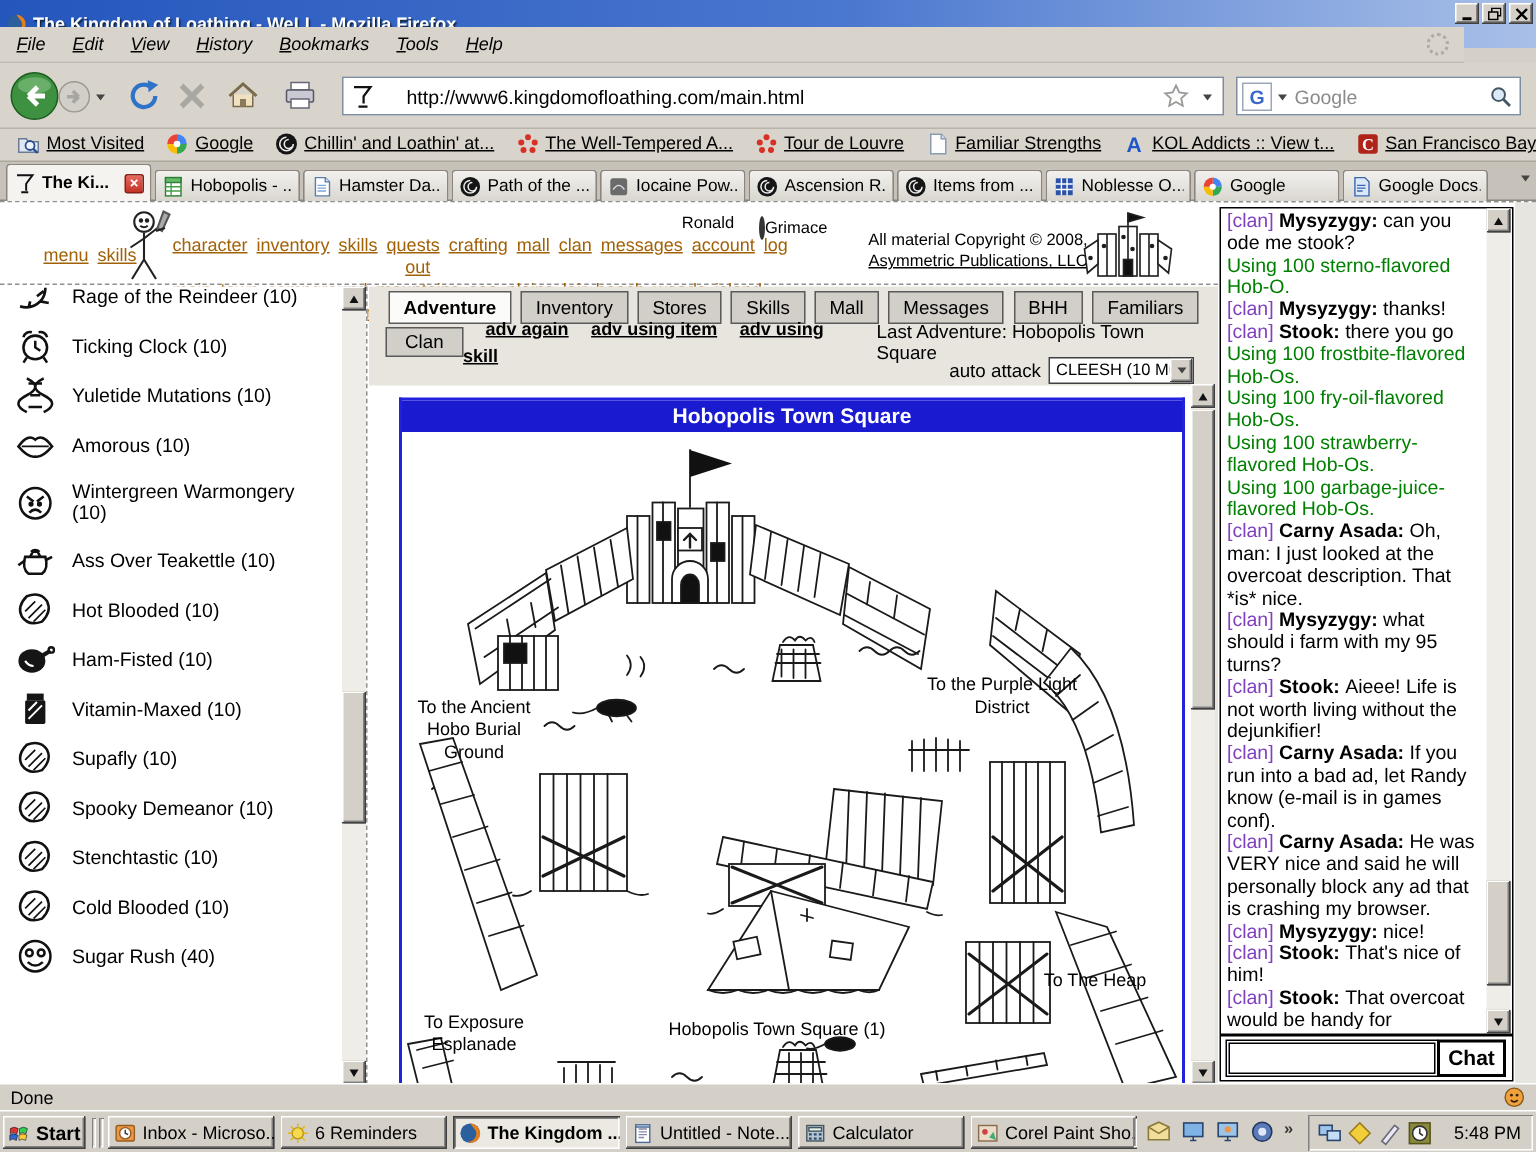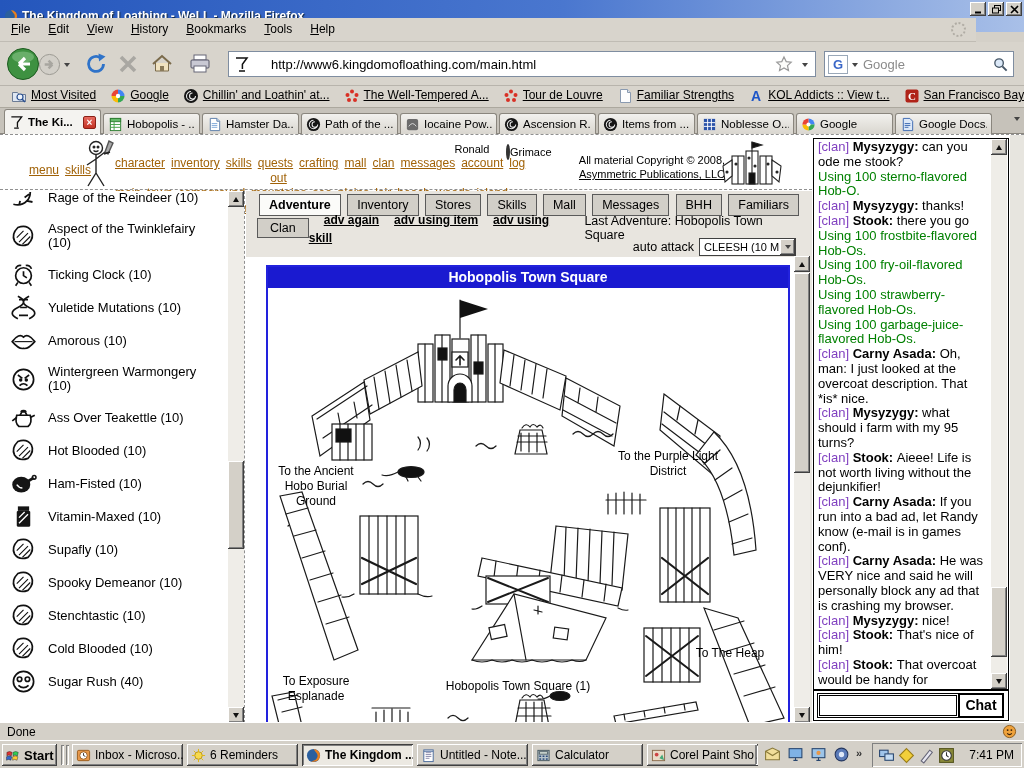--- a/index.html
+++ b/index.html
@@ -12,21 +12,21 @@
   
   #titlebar { position:absolute; left:0; top:0; width:1024px; height:32px;
     background:linear-gradient(90deg,#2456bc 0%,#4a77cf 55%,#a9c0e8 100%); display:flex; align-items:center; }
   #titlebar .appico { width:14px; height:14px; margin:0 4px; }
   #titlebar .ttl { color:#fff; font-weight:bold; font-size:12px; text-shadow:1px 1px 1px #123; white-space:nowrap; }
   .winbtns { position:absolute; right:2px; top:2px; display:flex; gap:2px; }
   .wbtn { width:16px; height:14px; display:flex; align-items:center; justify-content:center; }
   .wbtn svg { width:9px; height:9px; }
 
   
-  #menubar { position:absolute; left:0; top:18px; width:976px; height:24px; background:#d8d4cc; border-bottom:1px solid #c0bcb4; padding-left:2px; }
+  #menubar { position:absolute; left:0; top:18px; width:976px; height:24px; background:#d8d4cc; border-bottom:1px solid #c0bcb4; padding-left:2px;font-style:italic; }
   .menu-item { display:inline-block; padding:4px 9px; font-size:12px; color:#000; }
   .menu-item::first-letter { text-decoration:underline; }
   #throbber { position:absolute; right:10px; top:4px; width:15px; height:15px; border:2px dotted #b0aca4; border-radius:50%; }
 
   
   #navbar { position:absolute; left:0; top:42px; width:1024px; height:44px; background:#d8d4cc; border-bottom:1px solid #b8b4ac; }
   .navb { position:absolute; }
   #urlbar { position:absolute; left:228px; top:9px; width:588px; height:26px; background:#fff; border:1px solid #7f8da0; }
   #urlbar .fav { position:absolute; left:4px; top:4px; width:17px; height:17px; }
   #urlbar input { position:absolute; left:42px; top:2px; width:510px; height:20px; border:none; outline:none; font-size:13px; font-family:"Liberation Sans",sans-serif; }
@@ -449,27 +449,20 @@
     </div>
 
     <div id="charpane">
       <div id="fxlist">
 
       <div class="fx-row">
             <span class="fx-ic"><svg viewBox="0 0 24 24">
                 <path d="M3 18q7 2 12-3q3-3 3-8m-3 8l5 1m-7-4l4-3m-8 6l-1 4" fill="none" stroke="#111" stroke-width="1.6"></path>
               </svg></span>
             <span class="fx-label">Rage of the Reindeer (10)</span>
-          </div>
-          <div class="fx-row tall">
-            <span class="fx-ic"><svg viewBox="0 0 24 24">
-                <path d="M7 4q8-3 12 3q3 6-3 12q-8 3-12-3q-3-6 3-12z" fill="#fff" stroke="#111" stroke-width="1.5"></path>
-                <path d="M6 13l6-6M8 17l8-8M11 19l7-7" stroke="#111" fill="none"></path>
-              </svg></span>
-            <span class="fx-label">Aspect of the Twinklefairy (10)</span>
           </div>
           <div class="fx-row">
             <span class="fx-ic"><svg viewBox="0 0 24 24" fill="none" stroke="#111" stroke-width="1.5">
                 <circle cx="12" cy="13" r="7" fill="#fff"></circle>
                 <path d="M12 9v4l3 2"></path>
                 <path d="M5 7a4 4 0 0 1 5-3M19 7a4 4 0 0 0-5-3M7 19l-2 3M17 19l2 3"></path>
               </svg></span>
             <span class="fx-label">Ticking Clock (10)</span>
           </div>
           <div class="fx-row">
@@ -883,17 +876,17 @@
             </svg>
           </span>
           <span class="ic">
             <svg viewBox="0 0 16 16">
               <rect x="1.5" y="1.5" width="13" height="13" fill="#8a8a3a" stroke="#55551f"></rect>
               <circle cx="8" cy="8" r="4.5" fill="#fff" stroke="#333"></circle>
               <path d="M8 5v3l2 1.5" stroke="#333" fill="none"></path>
             </svg>
           </span>
         </span>
-      <span id="clock">7:41 PM</span>
+      <span id="clock">5:48 PM</span>
     </div>
   </div>
 
 </div>
 
 </body></html>

